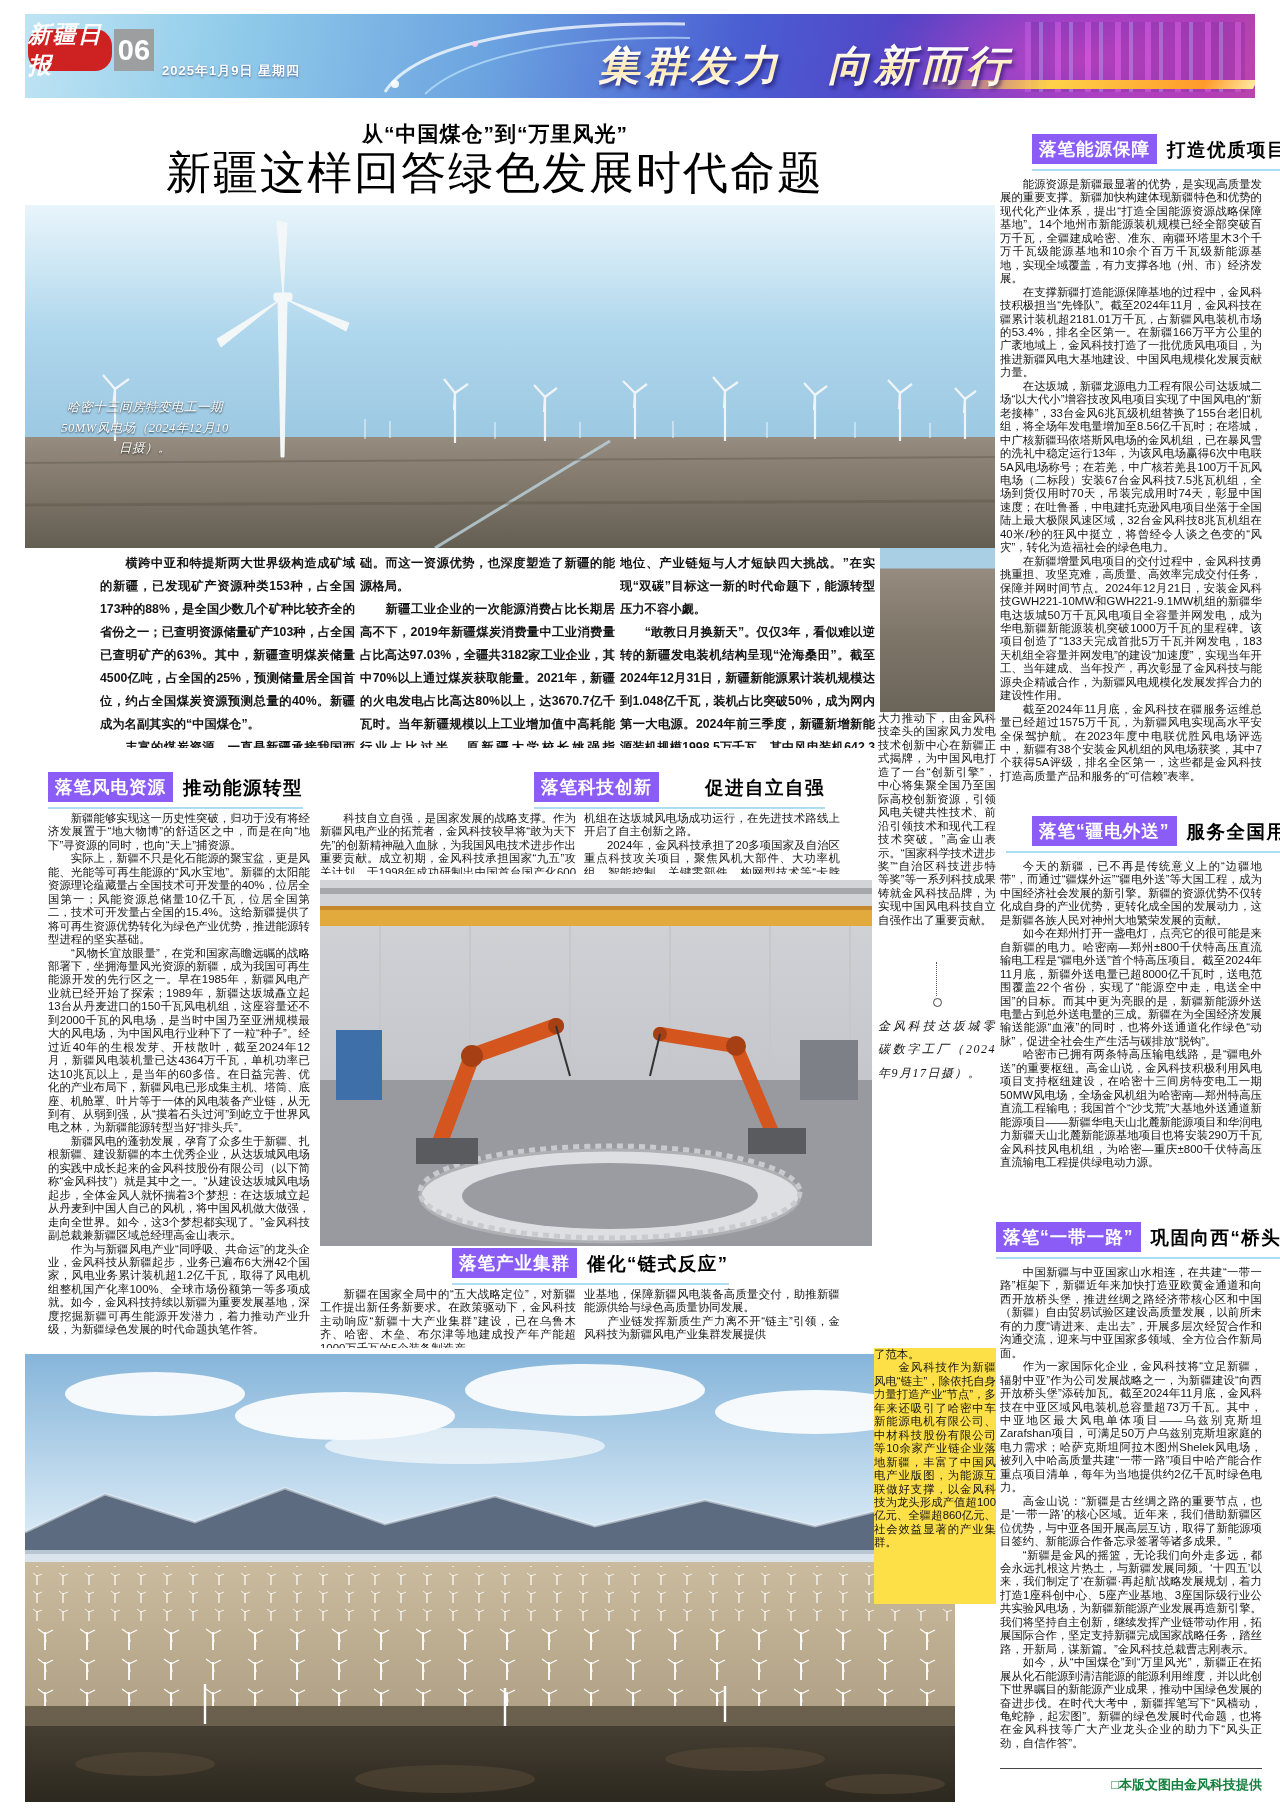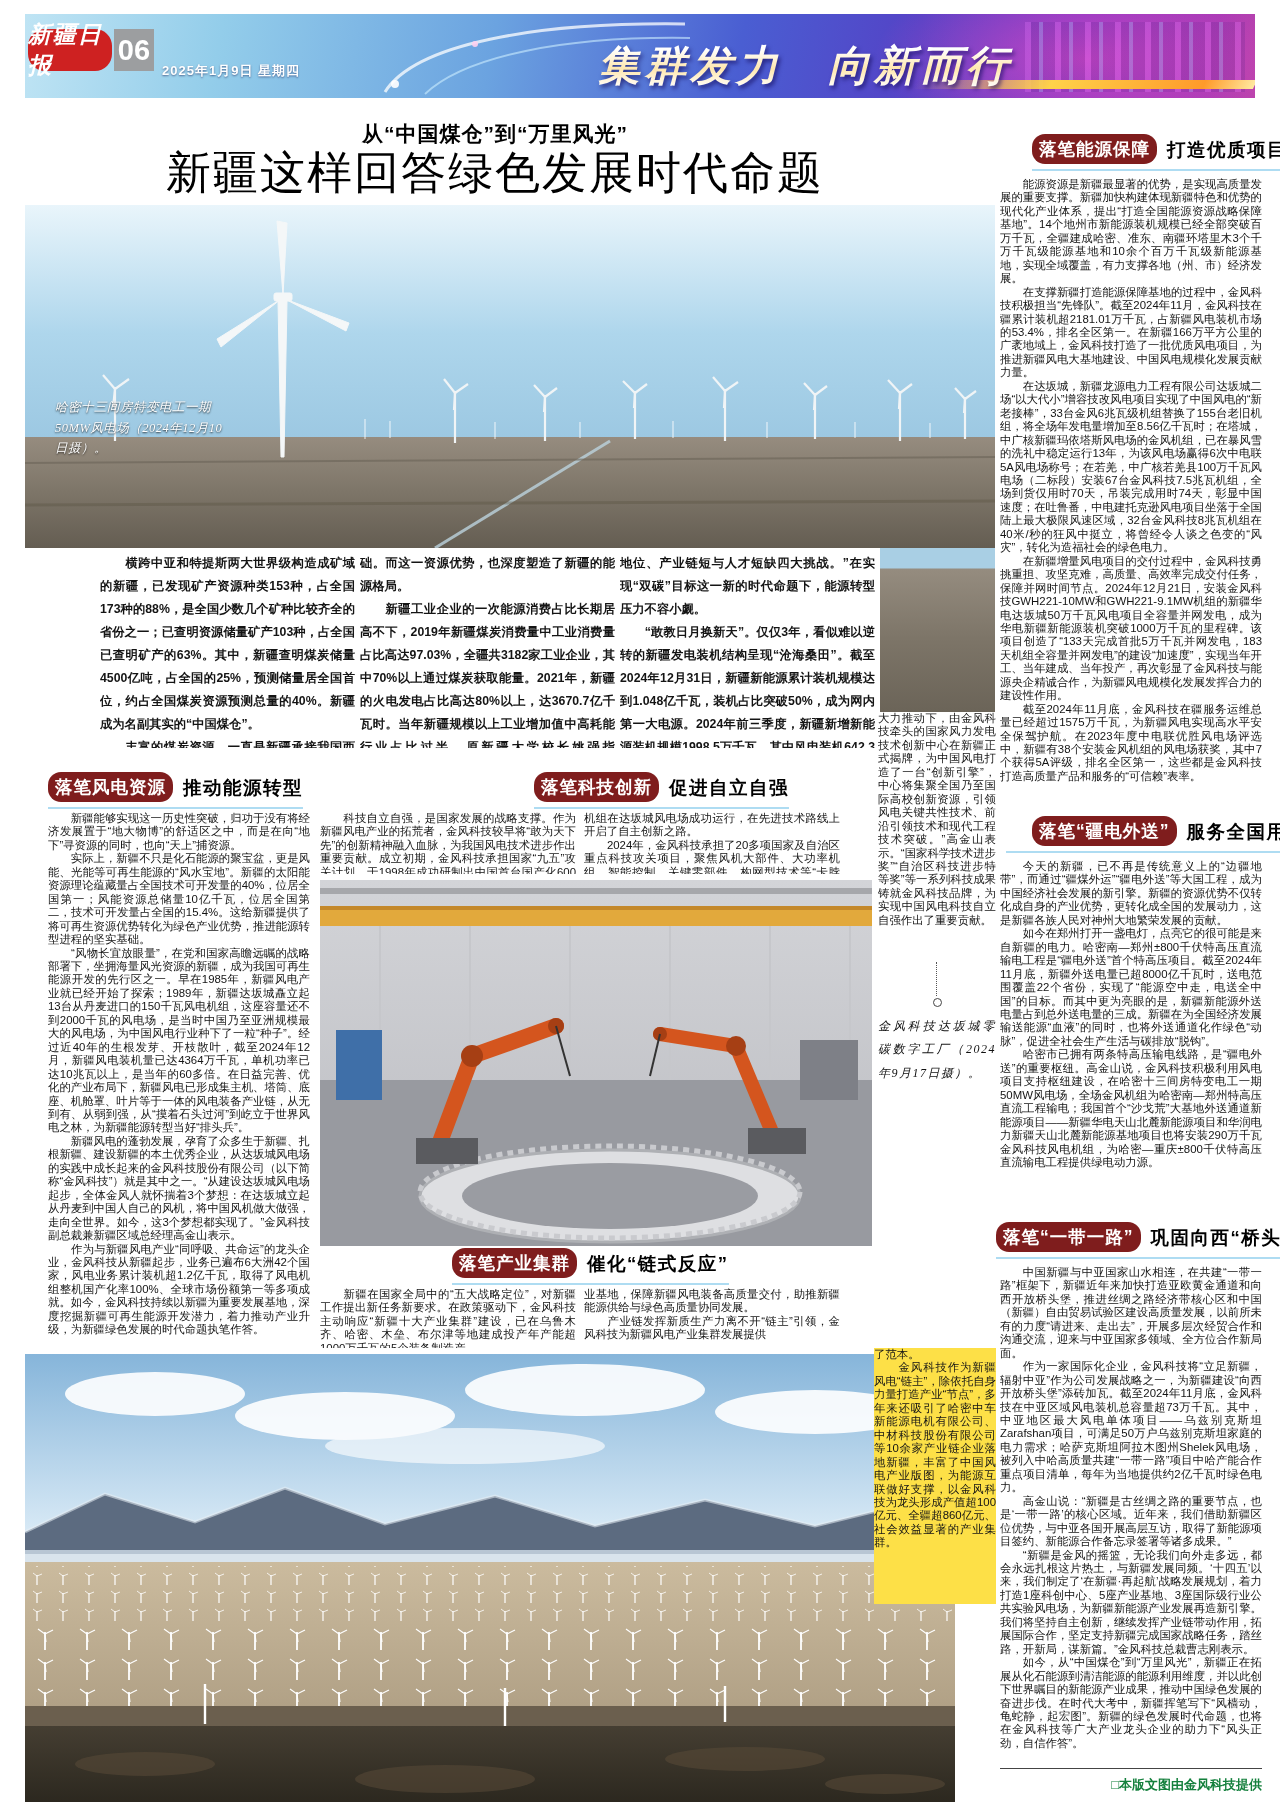--- a/index.html
+++ b/index.html
@@ -25,21 +25,21 @@
     font-size:42px;font-weight:900;font-style:italic;letter-spacing:4px;color:#ffffff;
     background:linear-gradient(180deg,#fff 20%,#ffe7ae 55%,#ffffff 90%);
     -webkit-background-clip:text;background-clip:text;-webkit-text-fill-color:transparent;
     filter:drop-shadow(2px 3px 2px rgba(20,10,90,.65));}
   
   .kicker{position:absolute;left:25px;top:120px;width:940px;text-align:center;
     font-size:21px;font-weight:bold;color:#000;letter-spacing:1px;}
   .title{position:absolute;left:25px;top:143px;width:940px;text-align:center;margin:0;
     font-size:45px;font-weight:400;color:#000;letter-spacing:2px;}
   
-  .hero{position:absolute;left:25px;top:205px;width:970px;height:343px;overflow:hidden;}
+  .hero{position:absolute;left:25px;top:205px;width:970px;height:343px;overflow:hidden;text-align:center;}
   .hero svg,.robots svg,.bottom-photo svg{display:block;}
   .photo-cap{position:absolute;color:#fff;font-family:"Liberation Serif","DejaVu Serif",serif;
     font-style:italic;font-size:12.5px;line-height:1.65;text-shadow:0 1px 2px rgba(0,0,0,.8);letter-spacing:.5px;}
   .hero-cap{left:30px;top:192px;width:180px;}
   .hero-ext{position:absolute;left:880px;top:548px;width:115px;height:164px;overflow:hidden;
     background:linear-gradient(180deg,#a9cfe4 0%,#a9cfe4 12%,#958c7f 13%,#7d7568 55%,#6b6458 100%);}
   .robots{position:absolute;left:320px;top:880px;width:552px;height:366px;overflow:hidden;}
   .bottom-photo{position:absolute;left:25px;top:1354px;width:930px;height:448px;overflow:hidden;z-index:1;}
   .factory-cap{position:absolute;left:878px;top:962px;width:118px;z-index:2;}
   .factory-cap .lead{width:1px;height:34px;border-left:1px dotted #555;margin:0 auto;}
@@ -56,26 +56,26 @@
   .wind-c1{left:48px;top:812px;width:262px;height:535px;}
   .tech-c2{left:320px;top:812px;width:256px;height:62px;}
   .tech-c3{left:584px;top:812px;width:256px;height:62px;}
   .tech-c4{left:878px;top:712px;width:118px;height:250px;}
   .cluster-c2{left:320px;top:1288px;width:256px;height:60px;}
   .cluster-c3{left:584px;top:1288px;width:256px;height:60px;}
   .cluster-c4{left:874px;top:1348px;width:122px;height:256px;background:#fde047;z-index:2;}
   
   .sec-h{position:absolute;display:inline-flex;align-items:center;
     border-bottom:2px solid #aedcf2;padding-bottom:5px;}
-  .sec-h .tag{background:#7f1d1d;color:#fff;font-weight:bold;font-size:17.5px;
-    padding:3px 7px;letter-spacing:1px;white-space:nowrap;border-radius:13px;}
+  .sec-h .tag{background:#8b5cf6;color:#fff;font-weight:bold;font-size:17.5px;
+    padding:3px 7px;letter-spacing:1px;white-space:nowrap;}
   .sec-h .st{font-size:18.5px;font-weight:900;color:#000;margin-left:10px;
     letter-spacing:1.5px;white-space:nowrap;}
   .h-wind{left:48px;top:772px;}
-  .h-tech{left:534px;top:772px;}
+  .h-tech{left:534px;top:772px;gap:36px;}
   .h-cluster{left:452px;top:1248px;}
   .h-s1{left:1032px;top:134px;}
   .h-s2{left:1006px;top:816px;padding-left:26px;}
   .h-s3{left:996px;top:1222px;}
   
   .sb-text{position:absolute;width:262px;left:1000px;overflow:hidden;text-align:justify;}
   .sb-text p{margin:0;text-indent:2em;font-size:11.4px;line-height:13.45px;color:#141414;}
   .sb1{top:178px;height:636px;}
   .sb2{top:860px;height:338px;}
   .sb3{top:1266px;height:500px;}

